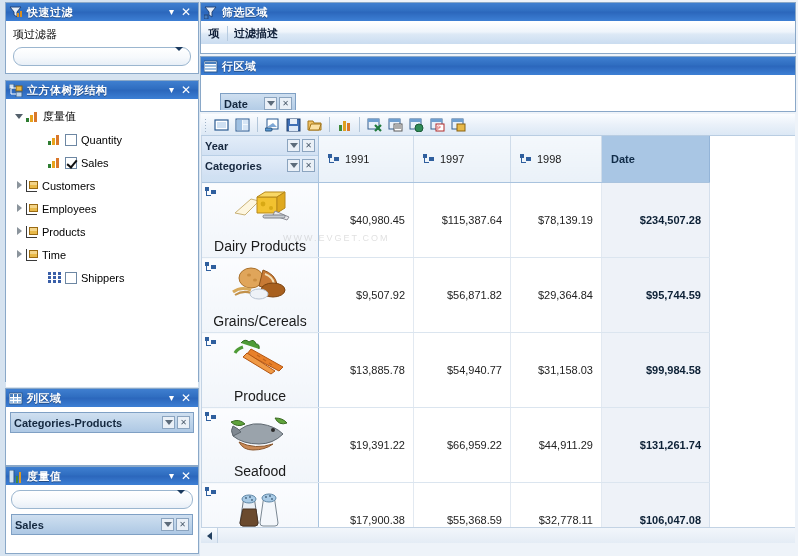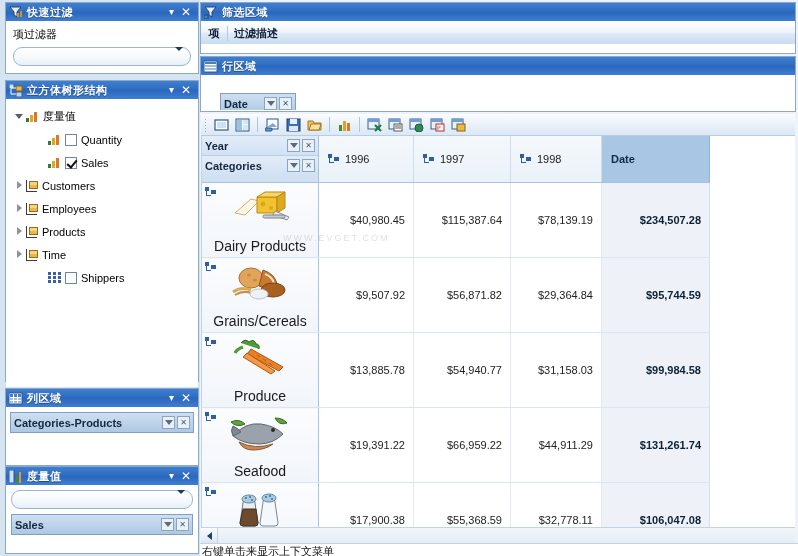--- a/index.html
+++ b/index.html
@@ -541,21 +541,21 @@
               <div class="corner-row second">
                 <span>Categories</span>
                 <span class="chipbtns">
                   <span class="minibtn">
                     <span class="funnel"></span>
                   </span>
                   <span class="minibtn">✕</span>
                 </span>
               </div>
             </th>
-            <th class="colhdr" style="width: 84px;"><span class="expglyph"><i></i><i></i><i></i><i></i></span><span>1996</span></th>
+            <th class="colhdr" style="width: 84px;"><span class="expglyph"><i></i><i></i><i></i><i></i></span><span>1991</span></th>
             <th class="colhdr" style="width: 86px;"><span class="expglyph"><i></i><i></i><i></i><i></i></span><span>1997</span></th>
             <th class="colhdr" style="width: 80px;"><span class="expglyph"><i></i><i></i><i></i><i></i></span><span>1998</span></th>
             <th class="colhdr total" style="width: 97px;"><span>Date</span></th>
           </tr>
         </thead>
         <tbody>
           <tr>
             <td class="rowhdr">
               <div class="rh-inner">
                 <span class="rh-glyph"><span class="expglyph"><i></i><i></i><i></i><i></i></span></span>
@@ -680,17 +680,14 @@
   <div id="watermark">
     <div class="wm2">WWW.EVGET.COM</div>
   </div>
 
   <div id="gscroll">
     <span class="sarrow">
         <span class="tri-left"></span>
       </span>
   </div>
 
-  <div id="statusbar">
-    <span>右键单击来显示上下文菜单</span>
-  </div>
 
 </div>
 
 </body></html>

